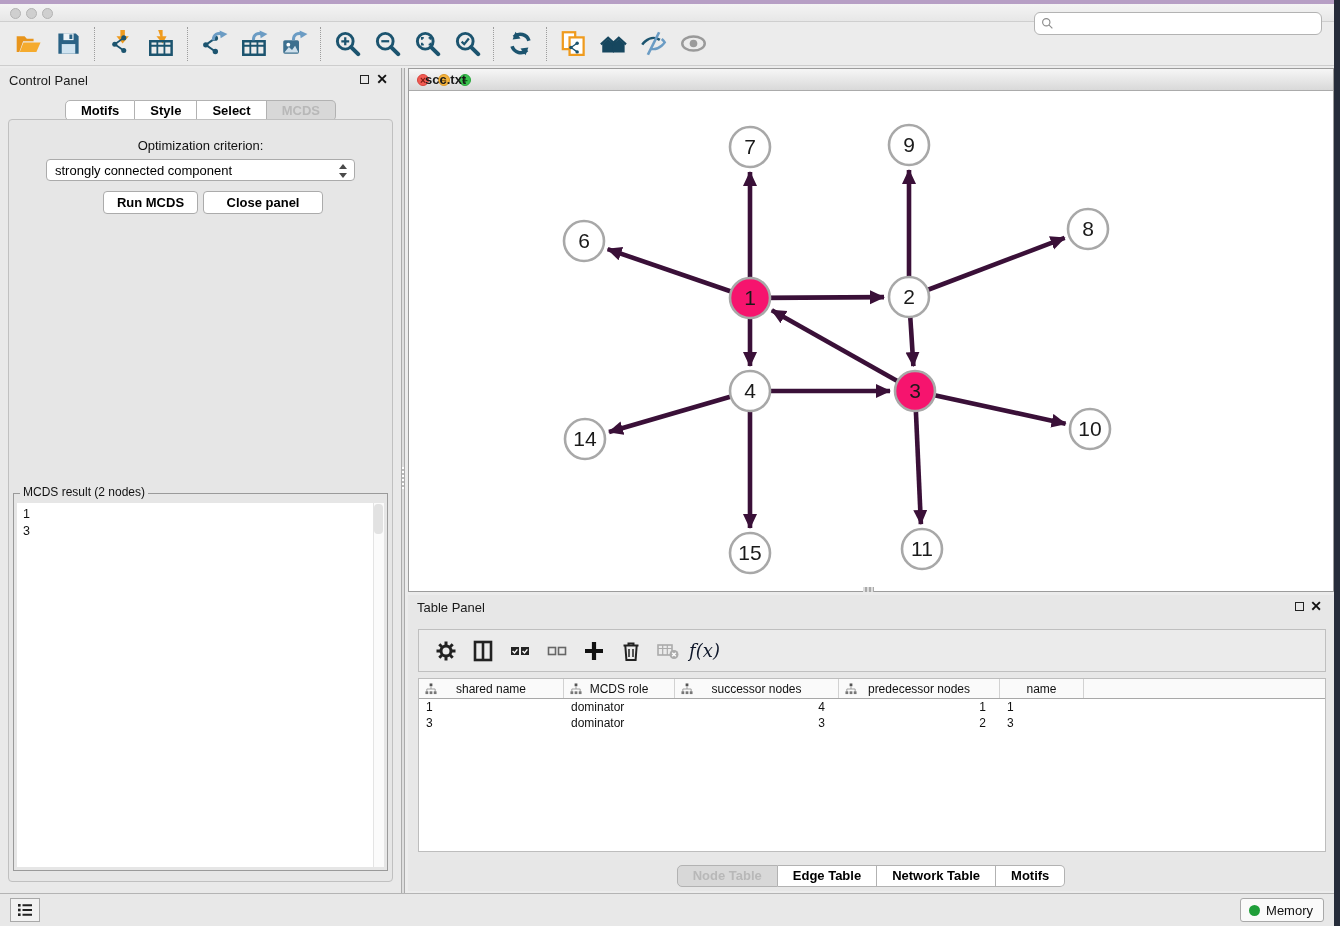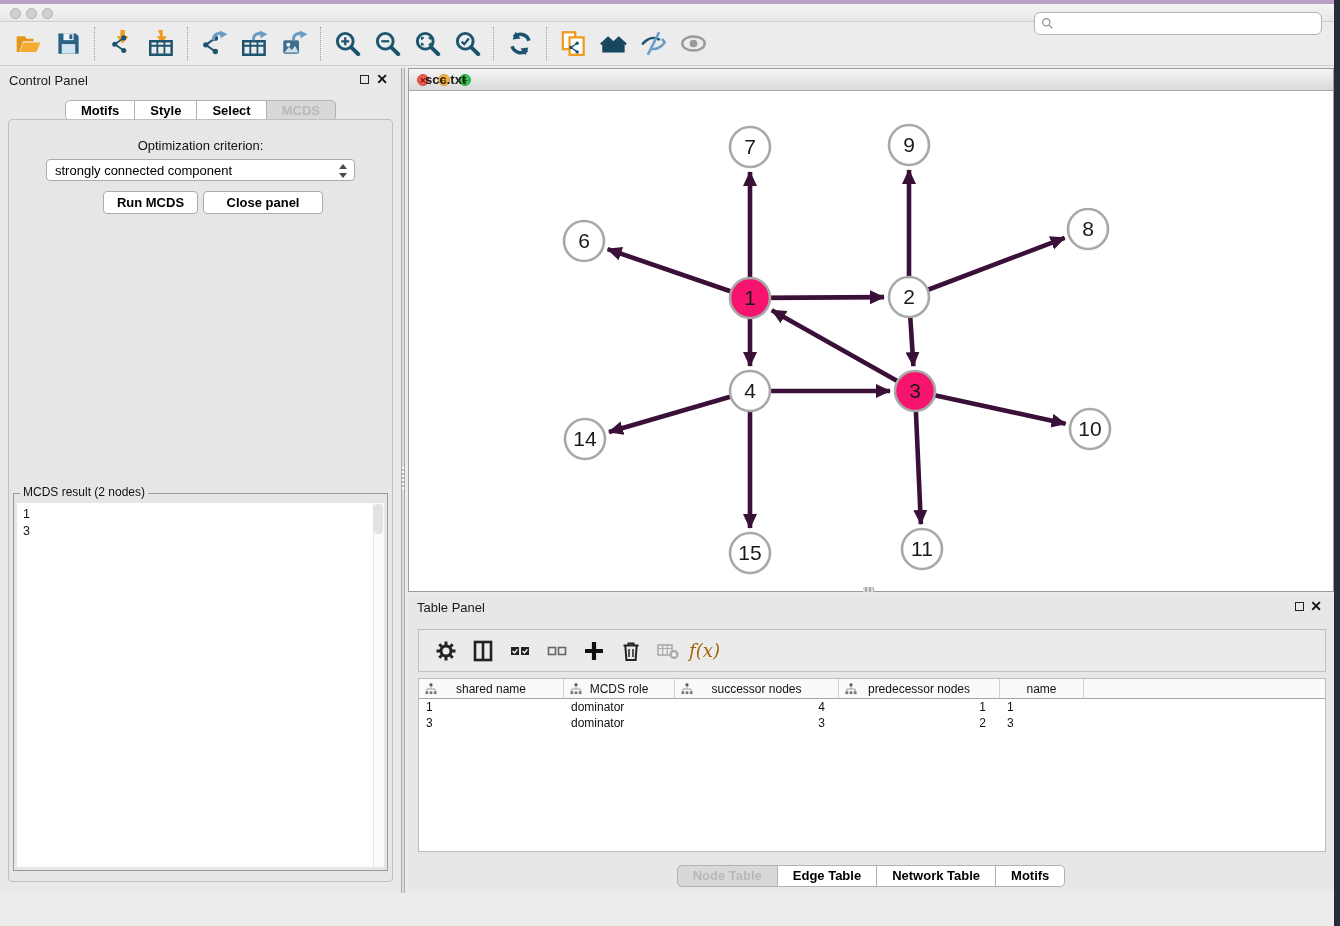--- a/index.html
+++ b/index.html
@@ -83,21 +83,21 @@
   #h-grip { position:absolute; left:454px; bottom:-1px; width:11px; height:5px;
     background:repeating-linear-gradient(90deg,#ddd 0 2px,#aaa 2px 4px); }
 
   
   #table-panel { position:absolute; left:408px; top:591px; width:926px; height:296px; background:#e7e7e7; }
   #tp-float { right:30px; } #tp-close { right:12px; }
   #tp-toolbar { position:absolute; left:10px; top:34px; right:8px; height:43px;
     background:#ebebeb; border:1px solid #bfbfbf; display:flex; align-items:center; padding-left:8px; }
   .tp-btn { width:37px; height:36px; display:flex; align-items:center; justify-content:center; cursor:default; }
   .tp-btn svg { width:24px; height:24px; }
-  .tp-btn .fx { font-family:"DejaVu Serif", serif; font-style:italic; font-size:18px; color:#a16207;text-align:center; }
+  .tp-btn .fx { font-family:"DejaVu Serif", serif; font-style:italic; font-size:18px; color:#0f172a;text-align:center; }
 
   #node-table { position:absolute; left:10px; top:83px; right:8px; height:174px;
     background:#fff; border:1px solid #bdbdbd; overflow:hidden; }
   #table-header { display:flex; height:20px; border-bottom:1px solid #a8a8a8; background:#fafafa; }
   .th { position:relative; height:100%; border-right:1px solid #d2d2d2; font-size:12px; color:#111;
     display:flex; align-items:center; justify-content:center; }
   .th .sort-icon { position:absolute; left:6px; top:4px; }
   .tr { display:flex; height:16px; font-size:12px; color:#111; }
   .td { height:16px; line-height:16px; overflow:hidden; }
 
@@ -538,14 +538,32 @@
         </div>
     </div>
     <div id="tp-tabs" class="tabbar">
         <div class="tab active">Node Table</div>
         <div class="tab">Edge Table</div>
         <div class="tab">Network Table</div>
         <div class="tab">Motifs</div>
       </div>
   </div>
 
+  <div id="statusbar">
+    <div id="list-btn">
+      <svg width="20" height="18" viewBox="0 0 20 18">
+        <g fill="#222">
+            <rect x="3" y="3" width="2.6" height="2.6"></rect>
+            <rect x="3" y="7.7" width="2.6" height="2.6"></rect>
+            <rect x="3" y="12.4" width="2.6" height="2.6"></rect>
+          </g>
+        <g stroke="#222" stroke-width="2">
+            <path d="M7.5 4.3H17M7.5 9H17M7.5 13.7H17"></path>
+          </g>
+      </svg>
+    </div>
+    <div id="memory-btn">
+      <span id="memory-dot" style="background: rgb(31, 158, 57);"></span>
+      <span>Memory</span>
+    </div>
+  </div>
 </div>
 <div id="wallpaper-right"></div>
 
 </body></html>

